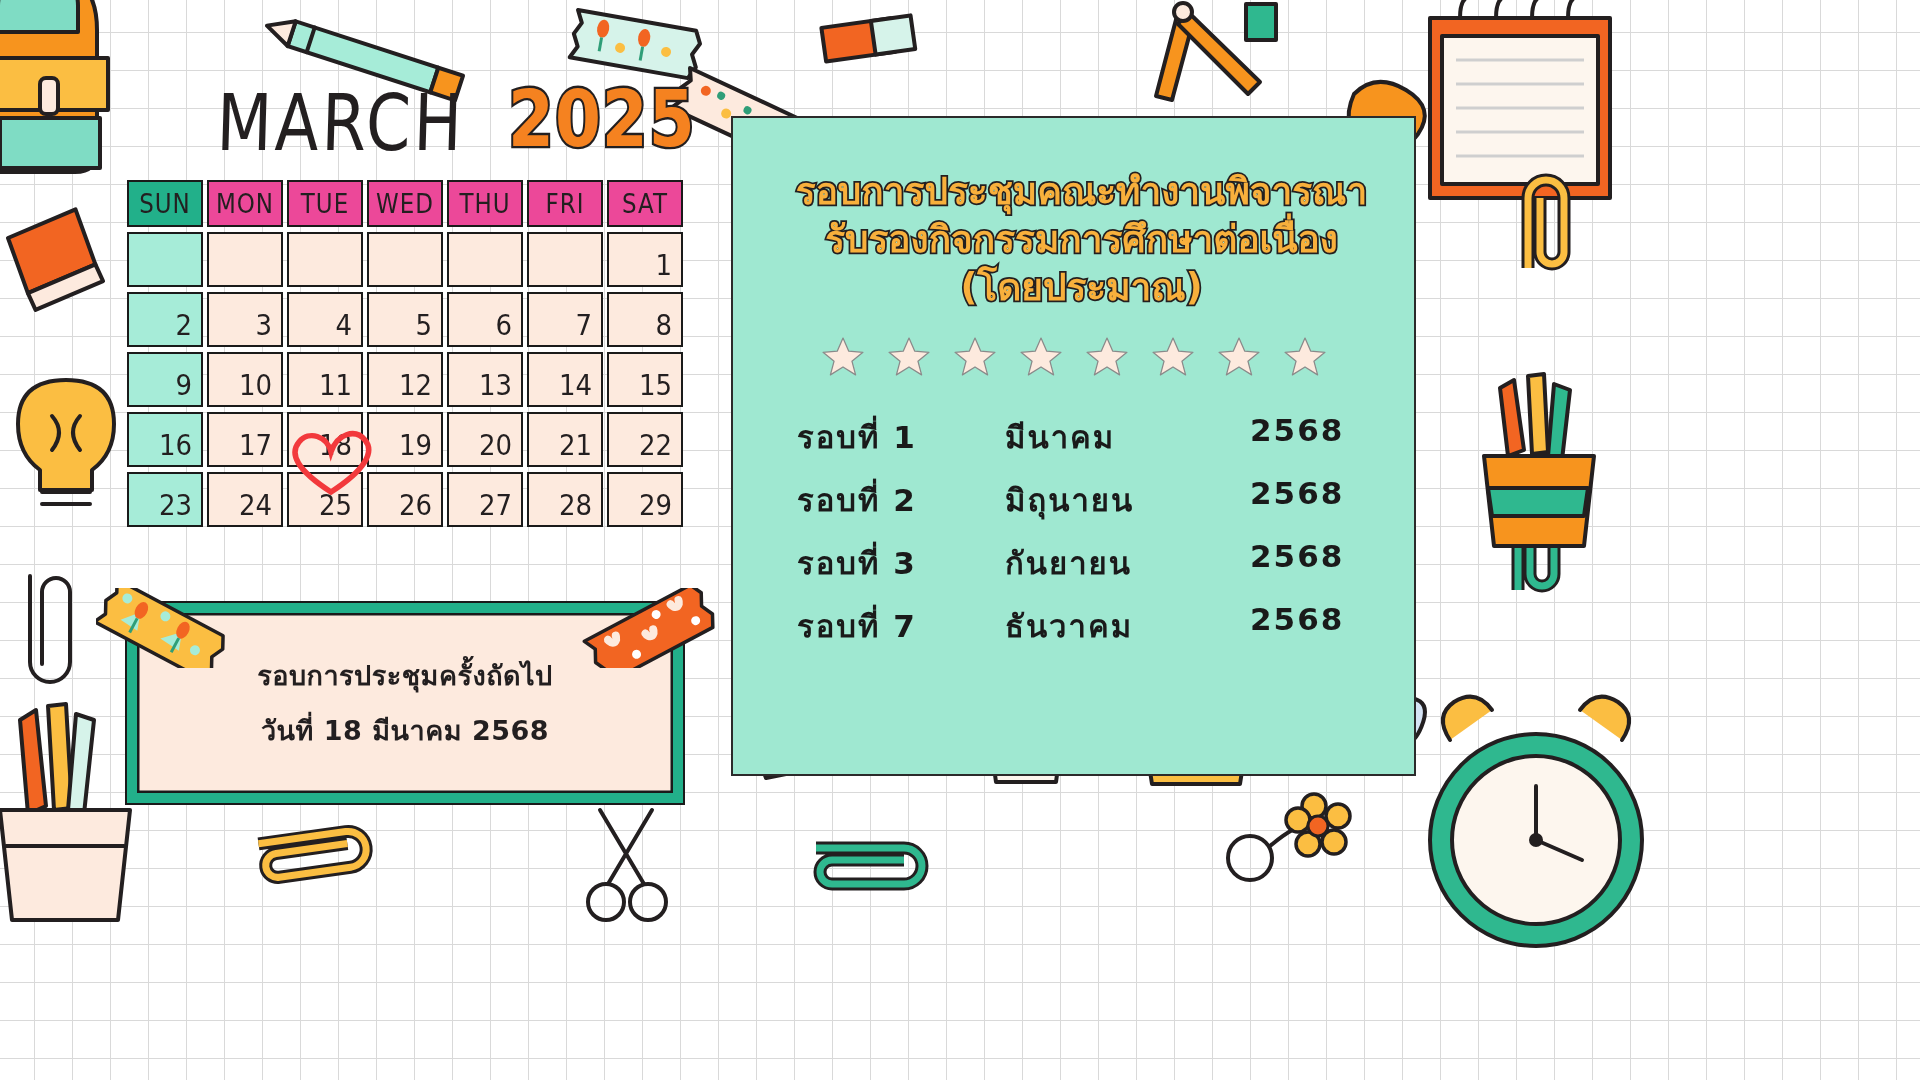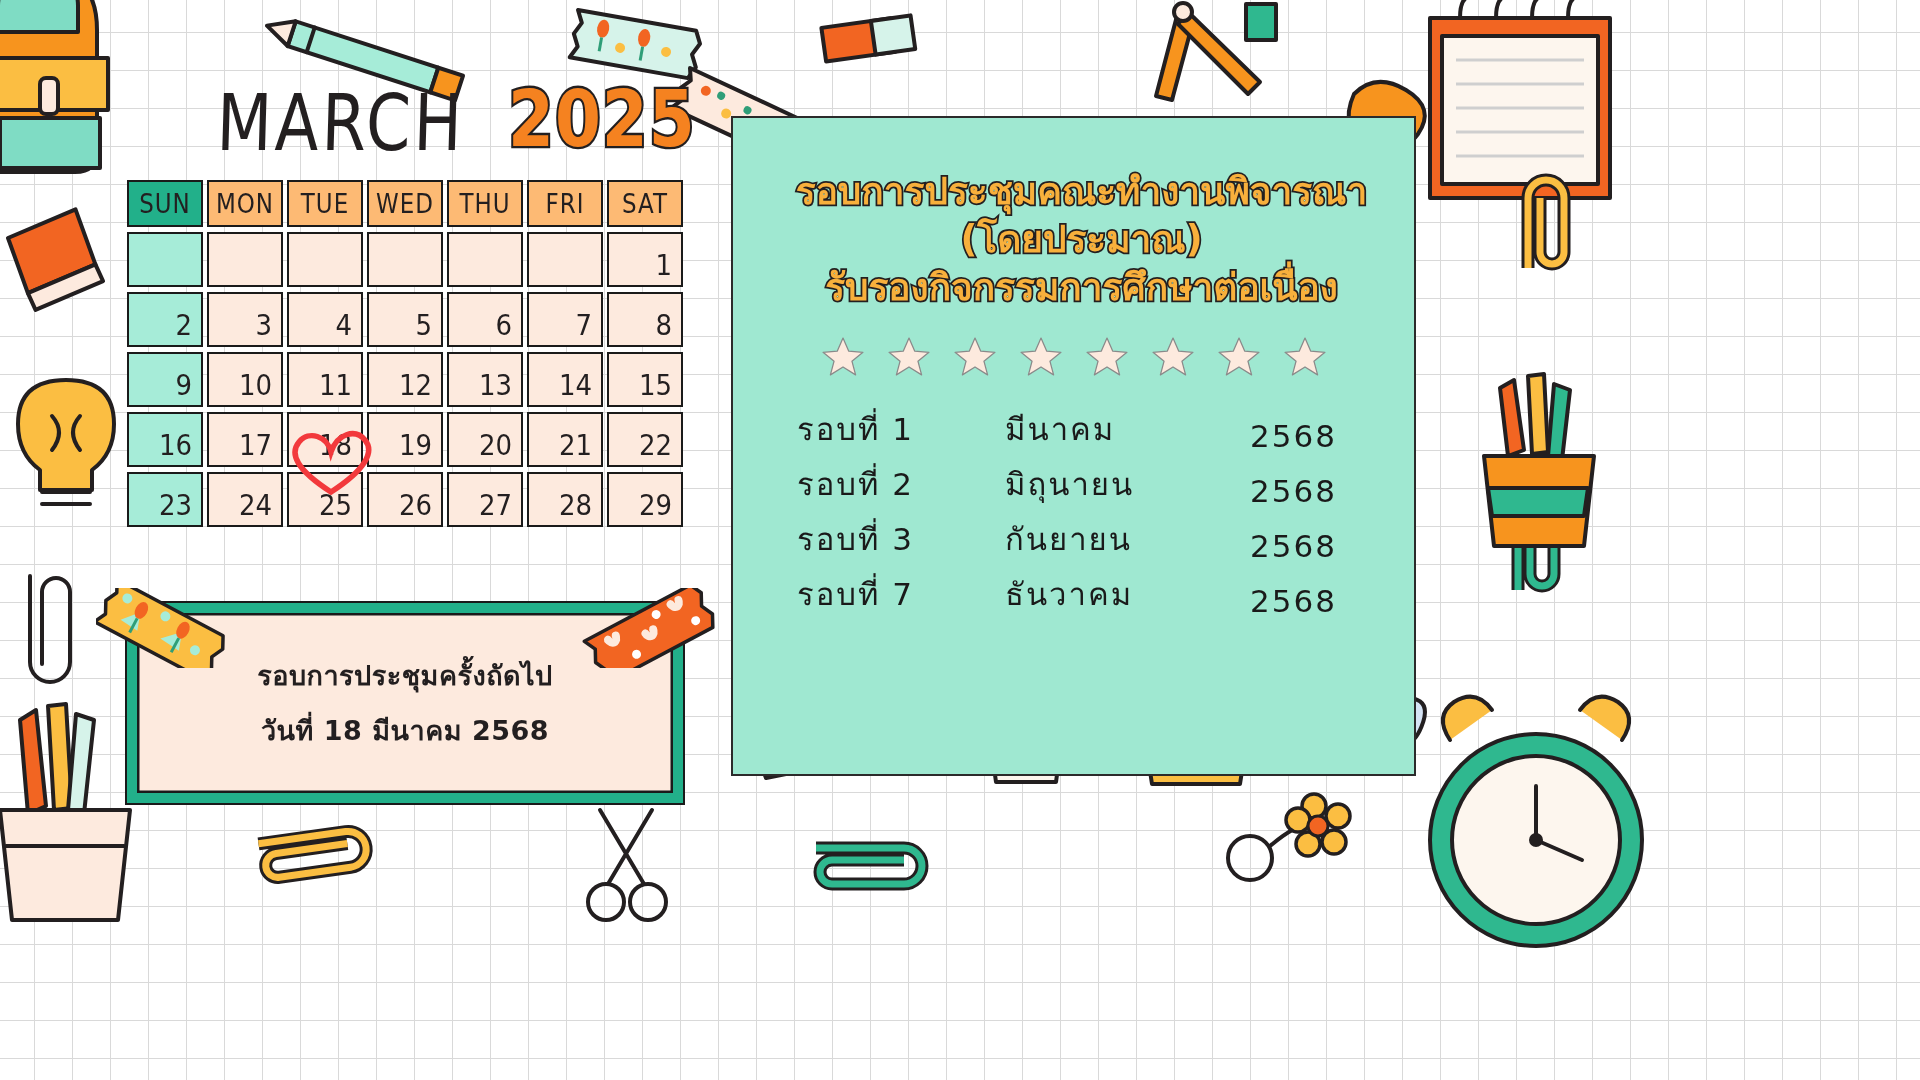--- a/index.html
+++ b/index.html
@@ -44,21 +44,21 @@
   }
   .cal-row{ display:flex; gap:4px; margin-bottom:5px;text-align:right; }
   .cal-cell{
     width:76px; height:55px;
     border:2.6px solid #1a1a1a;
     background:#fdeade;
     position:relative;
   }
   .head-cell{
     height:47px;
-    background:#fdba74;
+    background:#ec4899;
     display:flex; align-items:center; justify-content:center;
     font-family:"DejaVu Sans", sans-serif;
     font-size:23px; color:#231f20; letter-spacing:1px;
     transform-origin:center;
   }
   .head-cell.sun{ background:#22b08a; }
   .head-cell span{ display:block; transform:scaleY(1.12); }
   .cal-cell.sun-col{ background:#a6ecd8; }
   .cal-cell .num{
     position:absolute; right:9px; bottom:5px;
@@ -112,24 +112,25 @@
   #stars-row{
     display:flex; justify-content:center; gap:24px;
     margin-top:24px;
   }
   #rounds{
     margin-top:26px;
     display:flex; flex-direction:column; gap:5px;
     padding-left:64px;
   }
   .round-row{
-    display:flex; align-items:flex-end;
+    display:flex; align-items:flex-start;
     font-family:"DejaVu Sans", sans-serif;
-    font-weight:normal; font-size:31px; color:#1a1a1a;
+    font-weight:bold; font-size:31px; color:#1a1a1a;
     letter-spacing:2px;
+    margin-top:8px;
   }
   .r-label{ width:208px; }
   .r-month{ width:245px; }
   .r-year{ width:120px; }
 </style>
 </head>
 <body>
 
 <div id="grid-bg"></div>
 
@@ -537,22 +538,22 @@
         <circle cx="80" cy="30" r="4.5"></circle>
         <circle cx="112" cy="54" r="4.5"></circle>
       </g>
   </g>
 </svg>
 
 <div id="info-panel">
 
   <div id="panel-title">
     <div>รอบการประชุมคณะทำงานพิจารณา</div>
+    <div>รับรองกิจกรรมการศึกษาต่อเนื่อง</div>
     <div>(โดยประมาณ)</div>
-    <div>รับรองกิจกรรมการศึกษาต่อเนื่อง</div>
   </div>
 
   <div id="stars-row">
     <svg width="42" height="42" viewBox="0 0 40 40">
         <path d="M20 2 L25.5 14.5 L39 15.5 L28.5 24 L32 37 L20 29.5 L8 37 L11.5 24 L1 15.5 L14.5 14.5 z" fill="#fdeade" stroke="#8a8a8a" stroke-width="1.2" stroke-linejoin="round"></path>
       </svg>
     <svg width="42" height="42" viewBox="0 0 40 40">
         <path d="M20 2 L25.5 14.5 L39 15.5 L28.5 24 L32 37 L20 29.5 L8 37 L11.5 24 L1 15.5 L14.5 14.5 z" fill="#fdeade" stroke="#8a8a8a" stroke-width="1.2" stroke-linejoin="round"></path>
       </svg>
     <svg width="42" height="42" viewBox="0 0 40 40">

